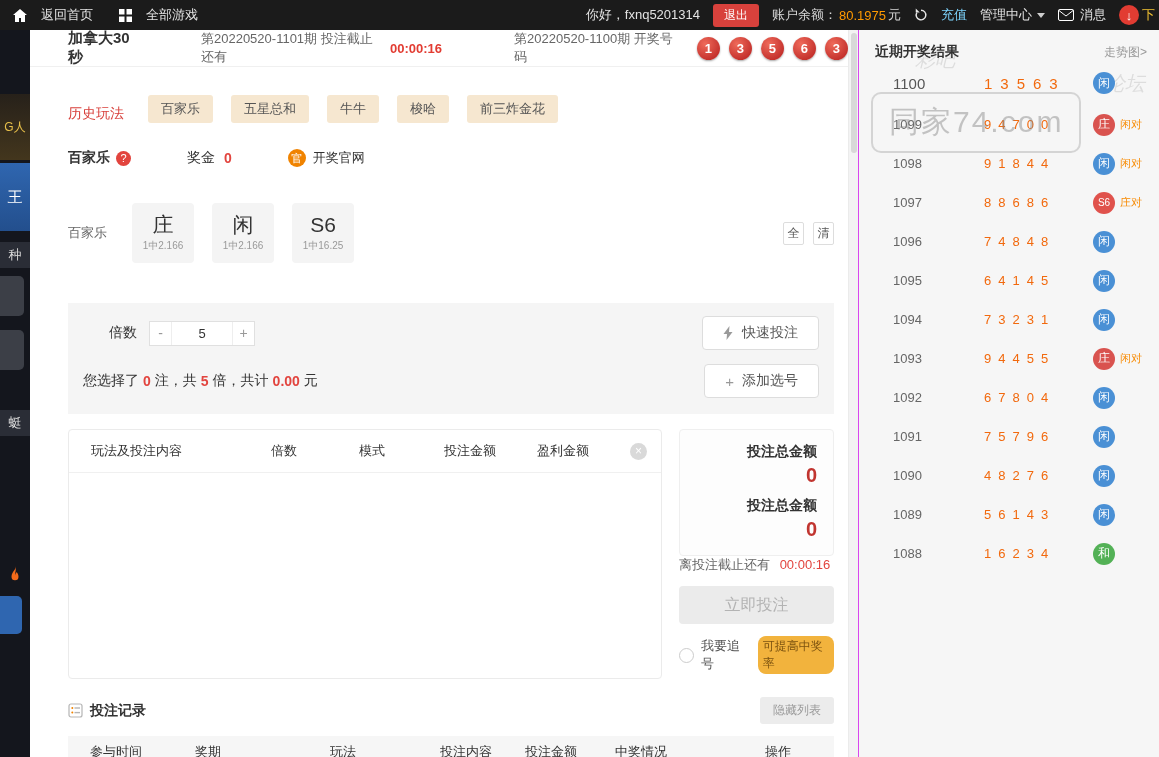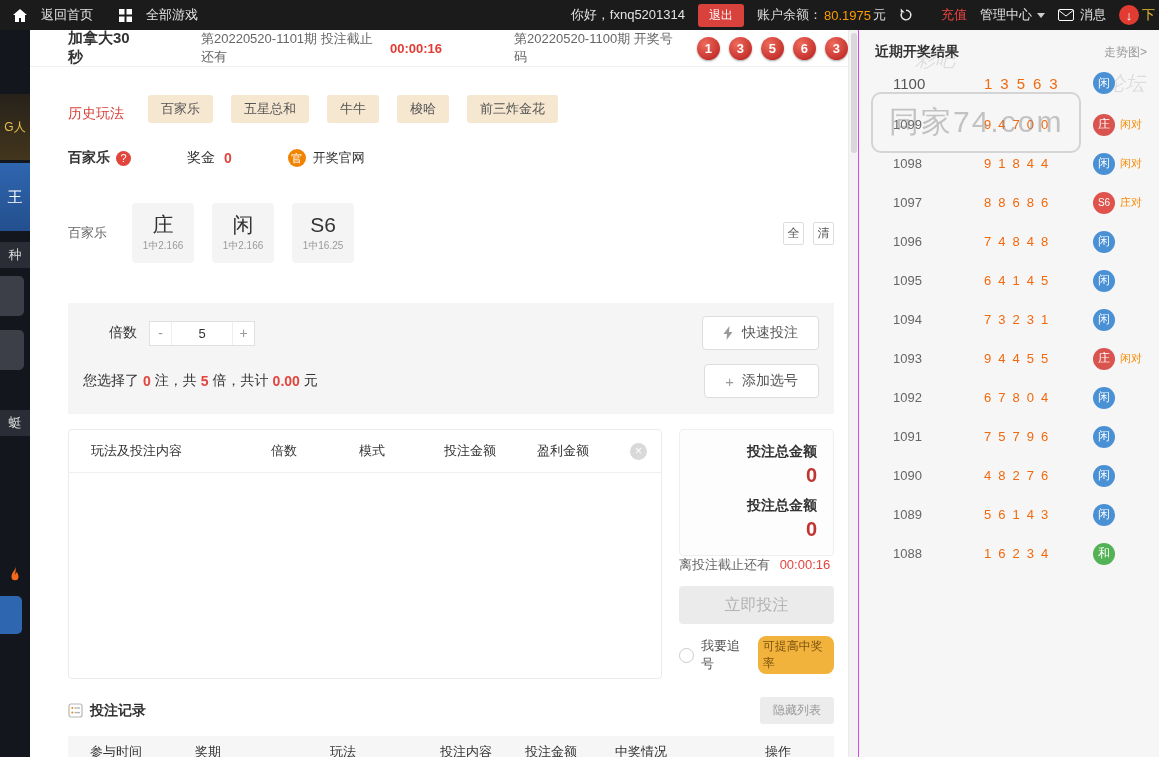--- a/index.html
+++ b/index.html
@@ -7,21 +7,21 @@
   body { font-family:"Liberation Sans","DejaVu Sans",sans-serif; font-size:13px; color:#333; background:#fff; }
   .app { width:1159px; height:757px; display:flex; flex-direction:column; }
 
   
   .topbar { height:30px; background:#1b1b1b; display:flex; align-items:center; color:#e3e3e3; font-size:13px; flex-shrink:0; }
   .tb-item { display:flex; align-items:center; gap:14px; padding:0 13px; height:30px; cursor:pointer; white-space:nowrap; }
   .tb-right { margin-left:auto; display:flex; align-items:center; gap:13px; padding-right:4px; white-space:nowrap; }
   .logout-btn { background:#d8413c; color:#fff; padding:3px 11px; border-radius:3px; font-size:12px; cursor:pointer; }
   .balance { display:flex; align-items:center; gap:2px; color:#d7d7d7; }
   .balance-val { color:#ff9a00; }
-  .recharge { color:#ef4444; cursor:pointer;margin-left:15px; }
+  .recharge { color:#7dd3fc; cursor:pointer; }
   .admin { display:flex; align-items:center; gap:5px; cursor:pointer; }
   .caret { width:0; height:0; border-left:4px solid transparent; border-right:4px solid transparent; border-top:5px solid #cfcfcf; }
   .messages { display:flex; align-items:center; gap:6px; cursor:pointer; }
   .dl-wrap { display:flex; align-items:center; gap:3px; cursor:pointer; }
   .dl-circle { width:20px; height:20px; border-radius:50%; background:#e23c32; color:#fff; display:flex; align-items:center; justify-content:center; font-size:13px; }
   .dl-text { color:#f3c332; }
 
   
   .body-row { display:flex; flex:1; min-height:0; }
 

